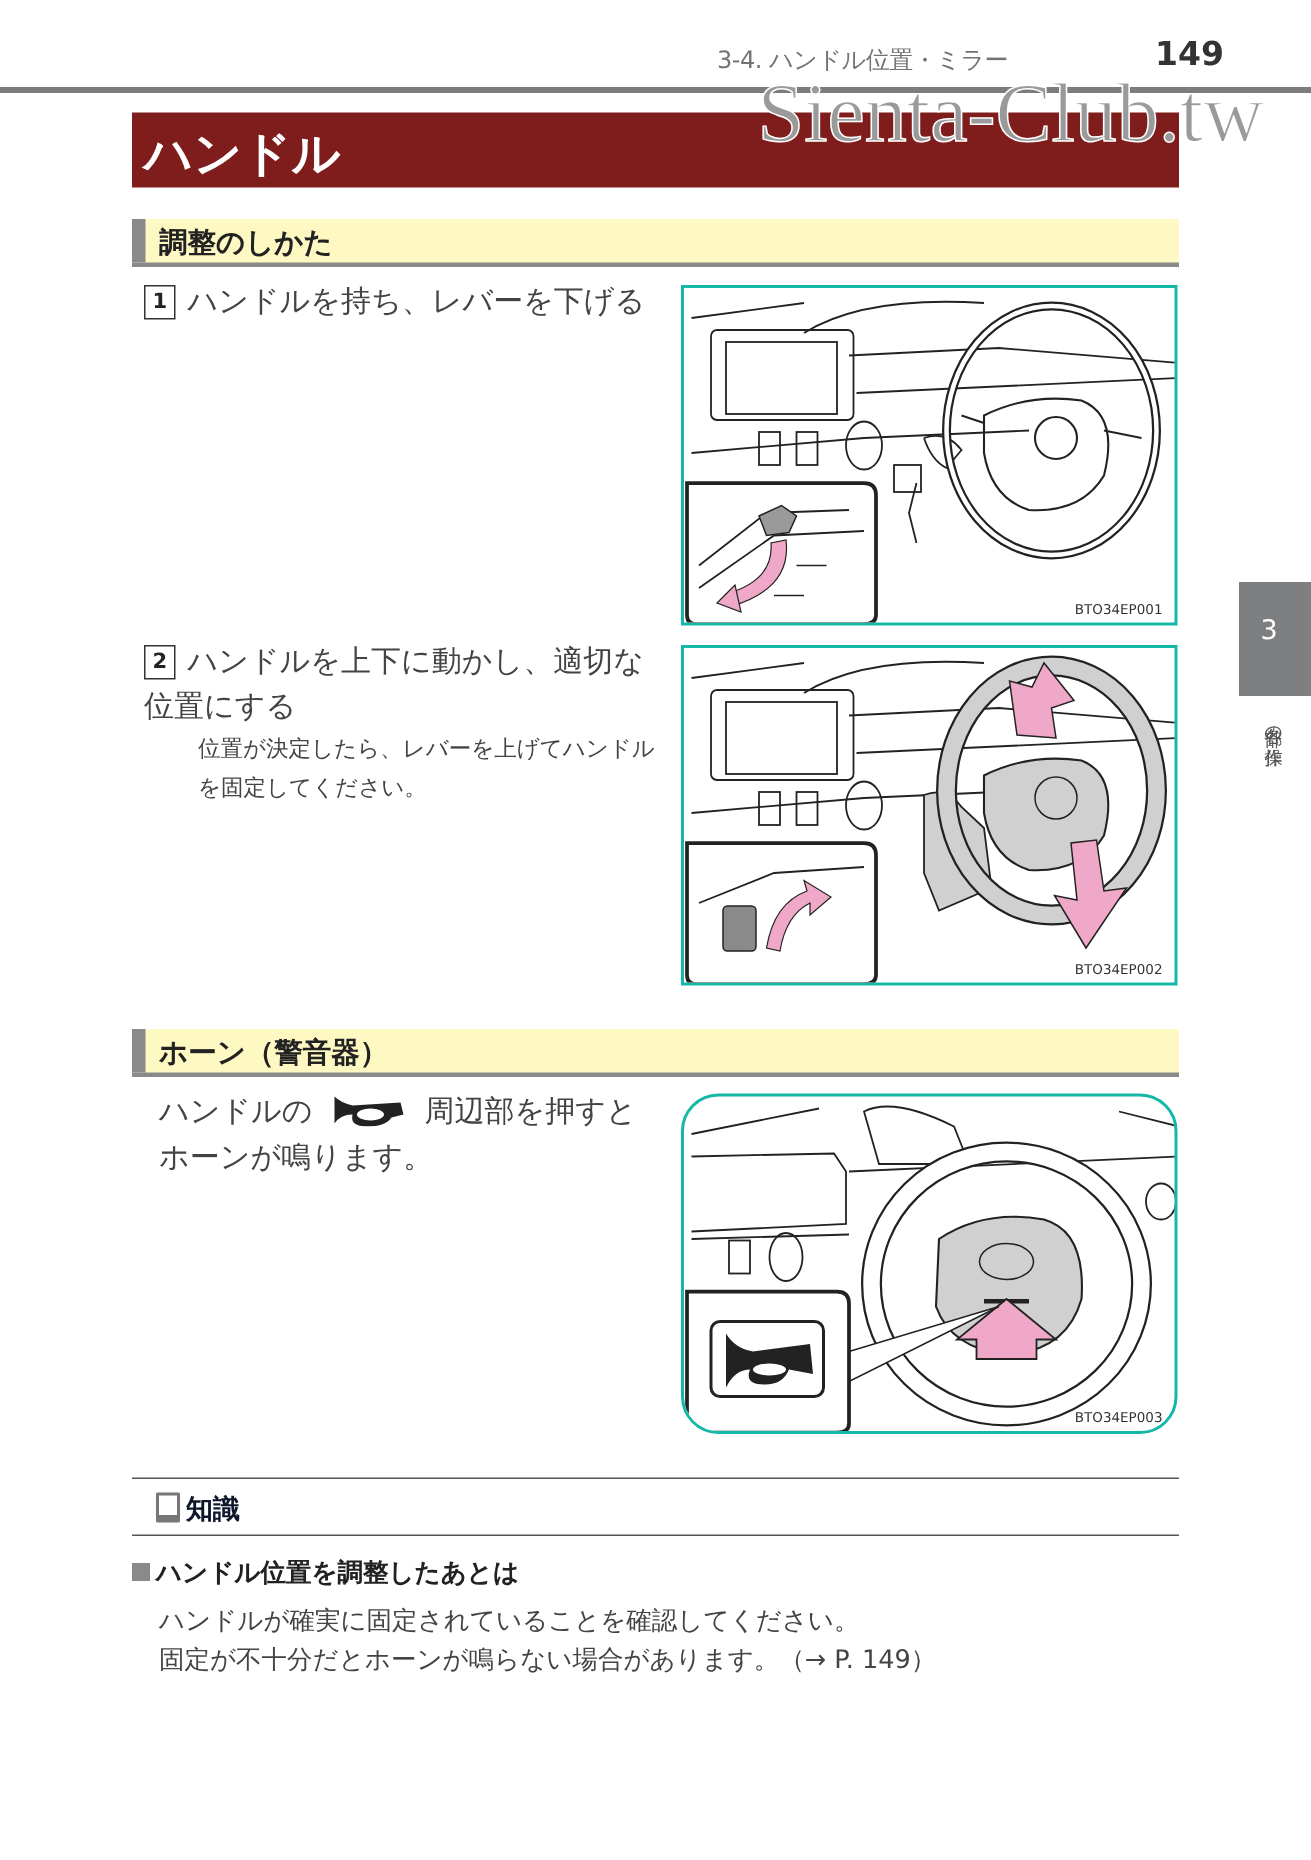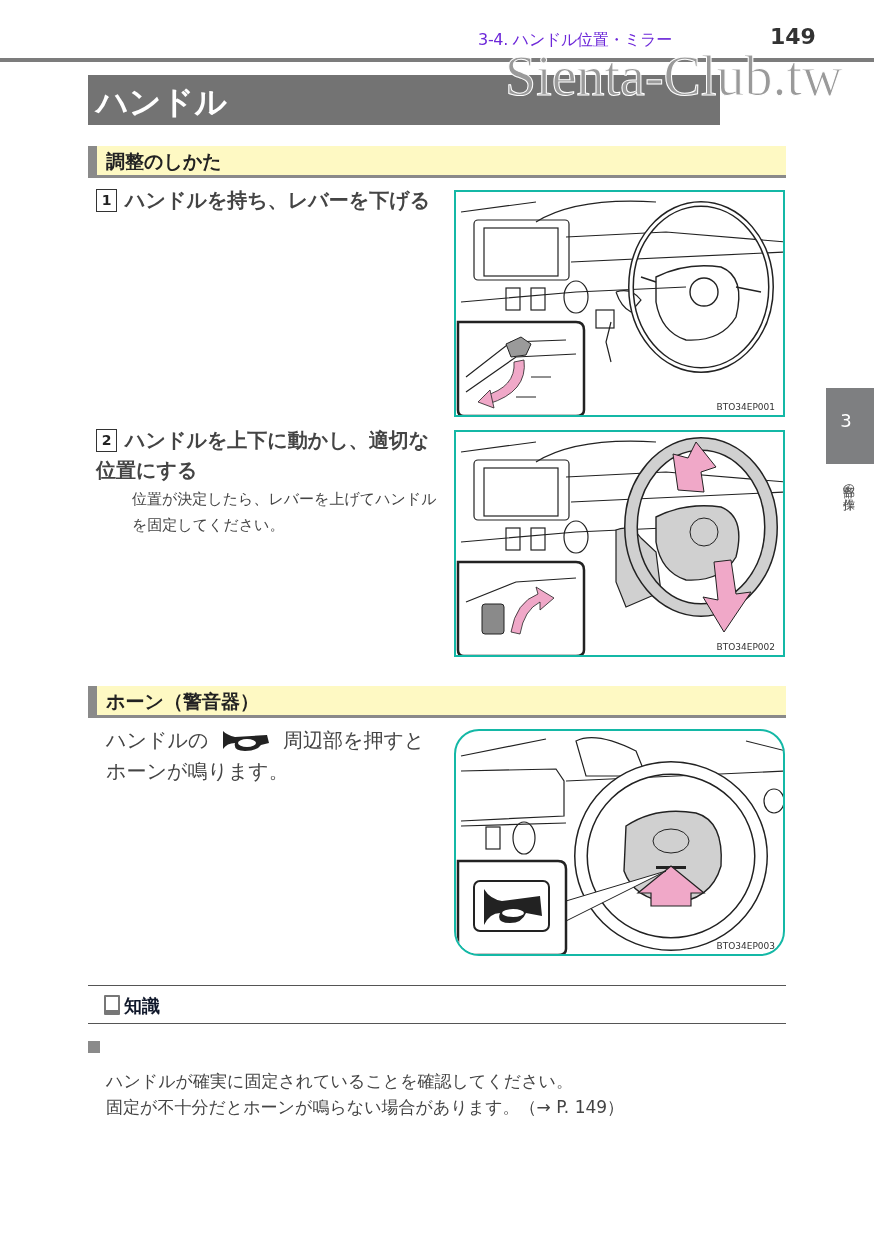--- a/index.html
+++ b/index.html
@@ -1,35 +1,35 @@
 <!DOCTYPE html>
 <html><head>
 <meta charset="utf-8">
 <style>
   html, body { margin: 0; padding: 0; background: #ffffff; }
   body { width: 874px; height: 1240px; position: relative; overflow: hidden;
          font-family: "DejaVu Sans", "Liberation Sans", sans-serif; color: #333; }
   .abs { position: absolute; }
-  .running-head { left: 478px; top: 30px; font-size: 16px; color: #6d28d9; letter-spacing: -0.3px; }
+  .running-head { left: 478px; top: 30px; font-size: 16px; color: #737373; letter-spacing: -0.3px; }
   .page-num { left: 770px; top: 24px; font-size: 22px; font-weight: bold; color: #333; }
   .top-rule { left: 0; top: 58px; width: 874px; height: 4px; background: #7c7c7c; }
   .watermark { left: 505px; top: 44px; font-family: "Liberation Serif", "DejaVu Serif", serif;
                font-size: 56px; color: #9a9a9a; letter-spacing: 0px; z-index: 3;
                -webkit-text-stroke: 1px #ffffff; }
-  .title-bar { left: 88px; top: 75px; width: 632px; height: 50px; background: #737373; }
+  .title-bar { left: 88px; top: 75px; width: 698px; height: 50px; background: #7f1d1d; }
   .title-bar span { position: absolute; left: 8px; top: 6px; font-size: 32px; font-weight: bold; color: #fff; }
   .section-bar { left: 88px; width: 698px; height: 32px; background: #fef9c3;
                  border-bottom: 3px solid #8a8a8a; box-sizing: border-box; }
   .section-bar::before { content: ""; position: absolute; left: 0; top: 0; width: 9px; height: 100%; background: #8a8a8a; }
   .section-bar span { position: absolute; left: 18px; top: 3px; font-size: 19px; font-weight: bold; color: #222; }
   .step { left: 96px; font-size: 20px; color: #444; line-height: 30px; width: 345px; }
   .num-box { display: inline-block; width: 19px; height: 21px; border: 1.5px solid #333;
              font-size: 14px; font-weight: bold; text-align: center; line-height: 21px;
              margin-right: 8px; vertical-align: 2px; color: #222; }
-  .step-text { display: inline; font-weight: bold; }
+  .step-text { display: inline; }
   .step-sub { left: 132px; font-size: 15px; color: #444; line-height: 26px; width: 310px; }
   .figure { left: 454px; width: 331px; height: 227px; border: 2px solid #14b8a6; box-sizing: border-box; background: #fff; overflow: hidden; }
   .figure svg { position: absolute; left: 0; top: 0; }
   .fig-code { position: absolute; right: 6px; bottom: 3px; font-size: 9px; color: #333; background: #fff; padding: 0 2px; }
   .horn-text { left: 106px; font-size: 20px; color: #444; line-height: 31px; width: 345px; }
   .horn-inline { display: inline-block; width: 50px; height: 22px; vertical-align: -4px; margin: 0 6px; }
   .tab-side { left: 826px; top: 388px; width: 48px; height: 76px; background: #7e7f81; }
   .tab-side span { position: absolute; left: 0; width: 40px; top: 22px; text-align: center; font-size: 18px; color: #fff; }
   .tab-label { left: 836px; top: 476px; width: 20px; font-size: 12px; color: #555; line-height: 15px; writing-mode: vertical-rl; }
   .note-rule { left: 88px; width: 698px; height: 1px; background: #555; }
@@ -186,18 +186,18 @@
 </div>
 <div class="abs tab-label">各部の操作</div>
 
 <div class="abs note-rule" style="top:985px;"></div>
 <div class="abs note-head">
   <span class="note-icon"></span><span>知識</span>
 </div>
 <div class="abs note-rule" style="top:1023px;"></div>
 
 <div class="abs bullet-head">
-  <span class="bullet-sq"></span>
+  <span class="bullet-sq"></span><span>ハンドル位置を調整したあとは</span>
 </div>
 <div class="abs note-body">
   <div>ハンドルが確実に固定されていることを確認してください。</div>
   <div>固定が不十分だとホーンが鳴らない場合があります。（→ P. 149）</div>
 </div>
 
 </body></html>

